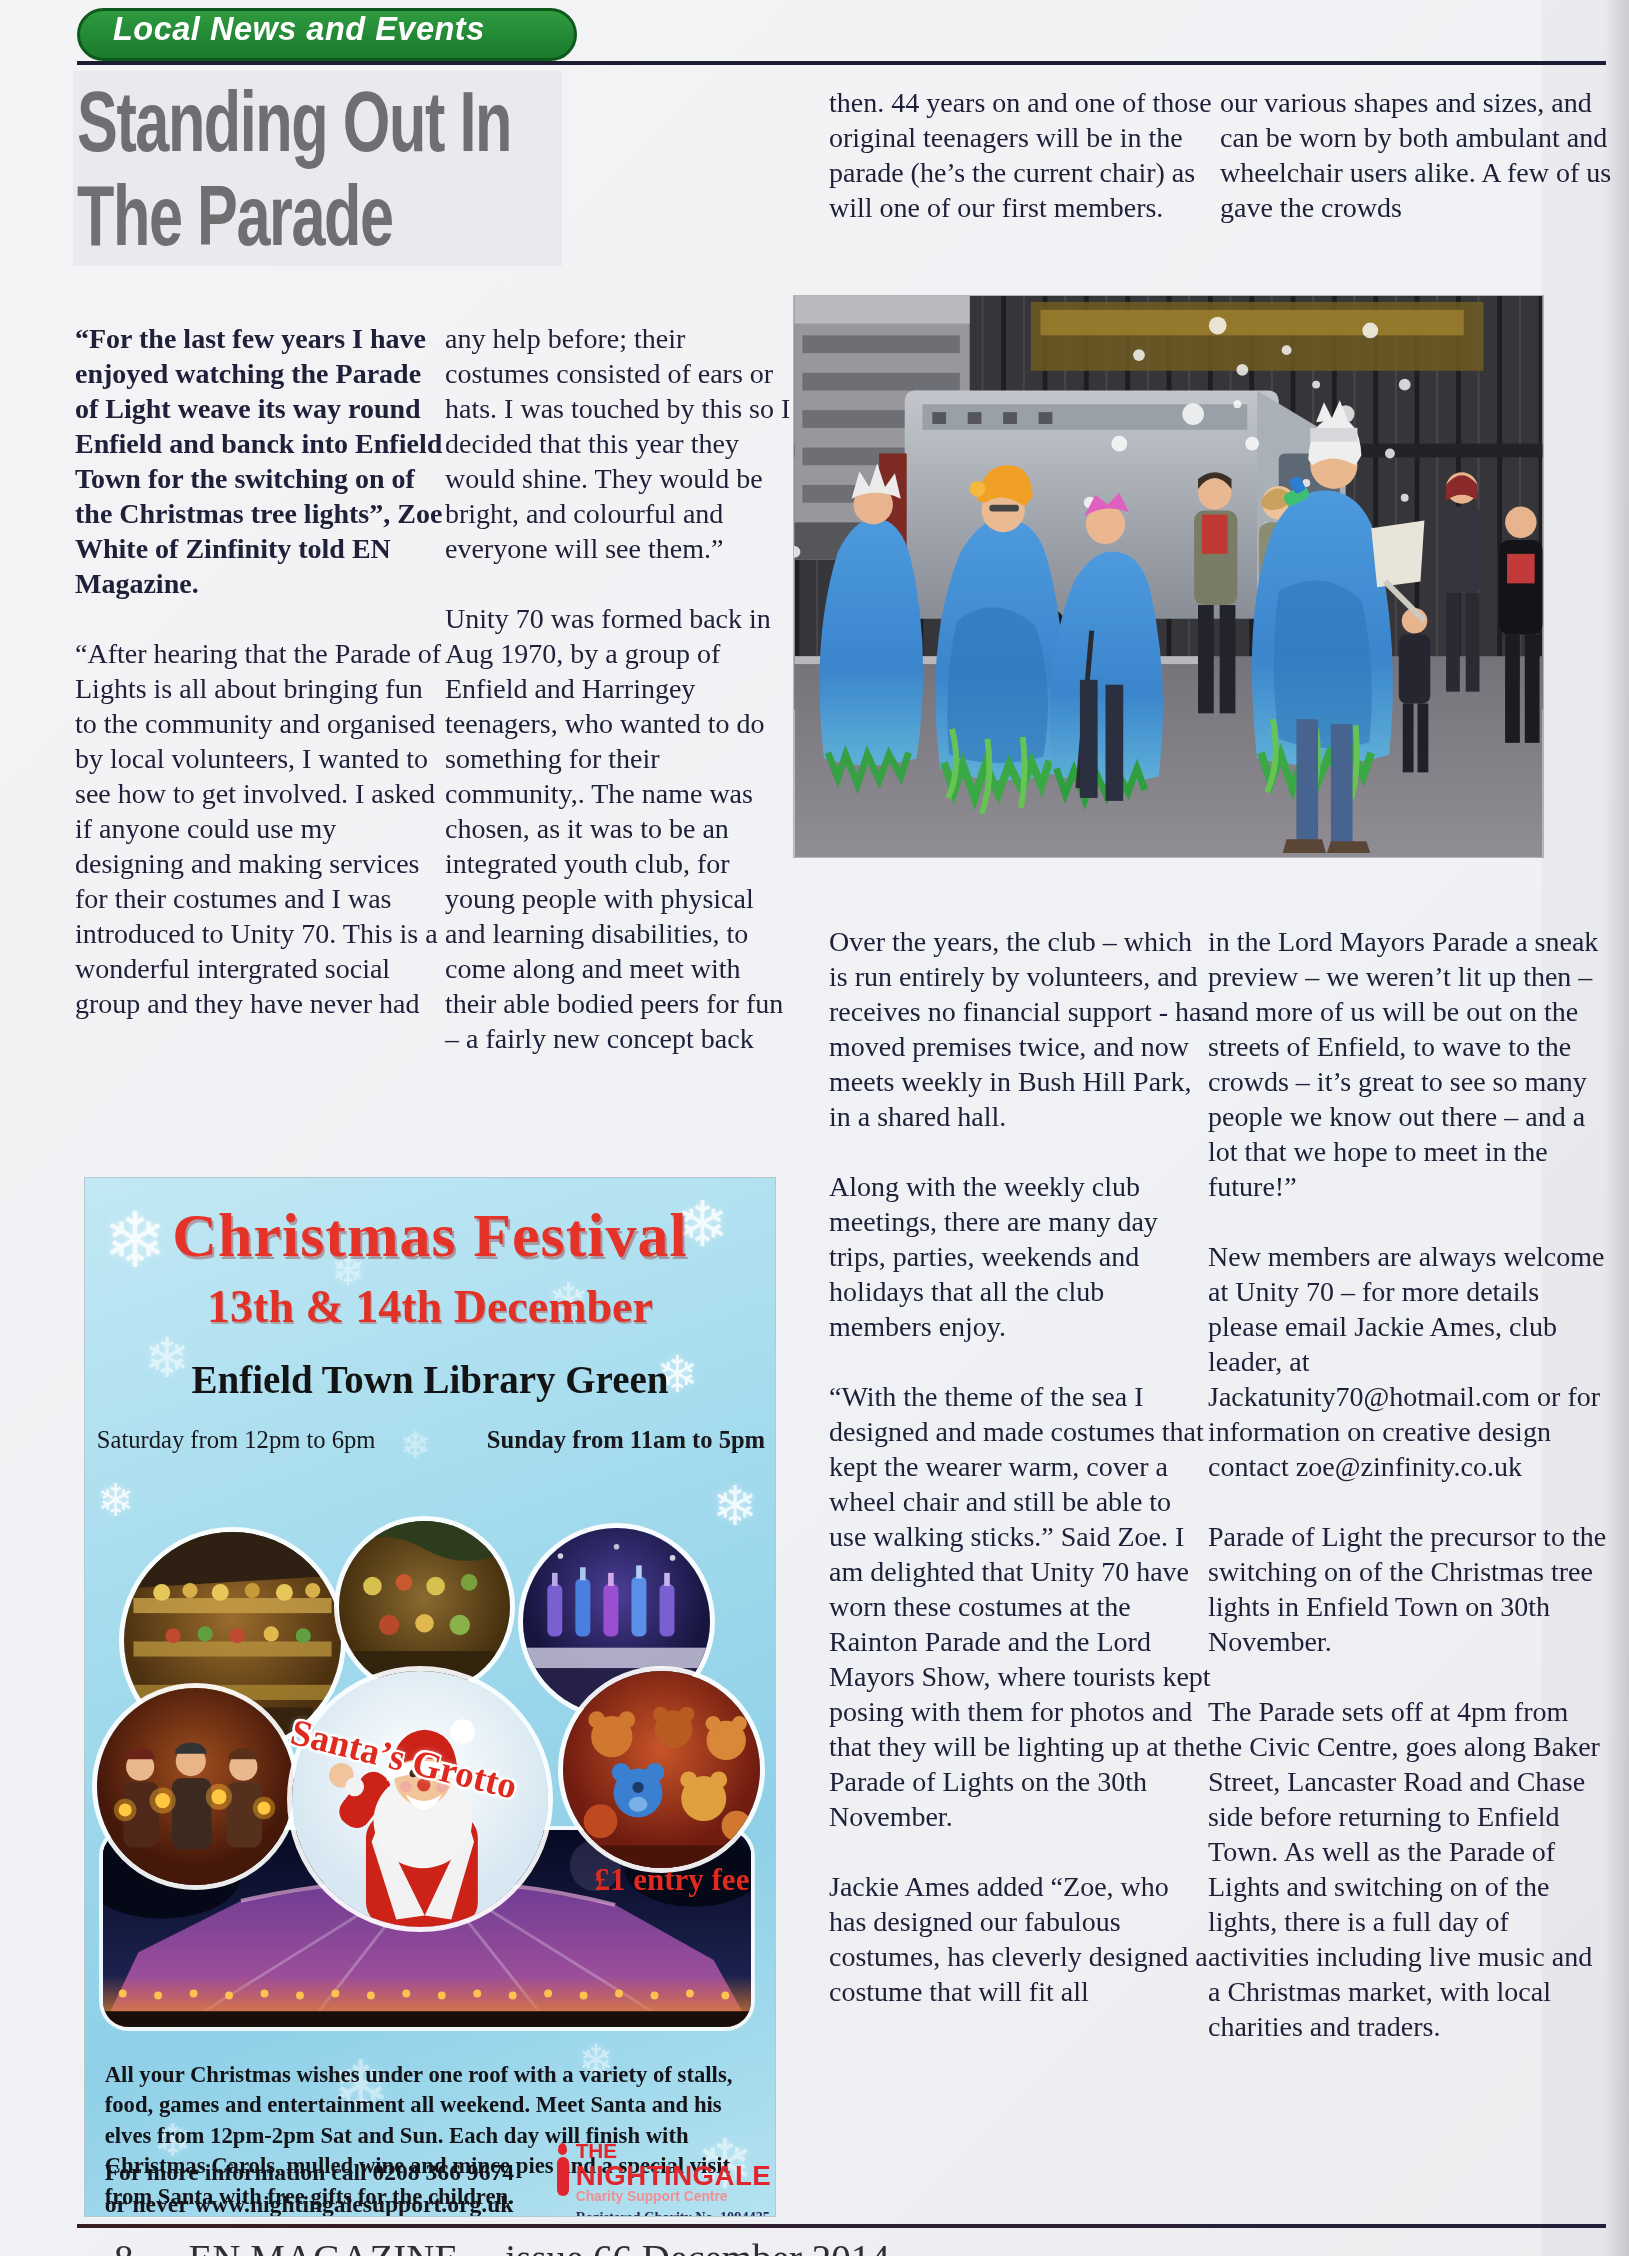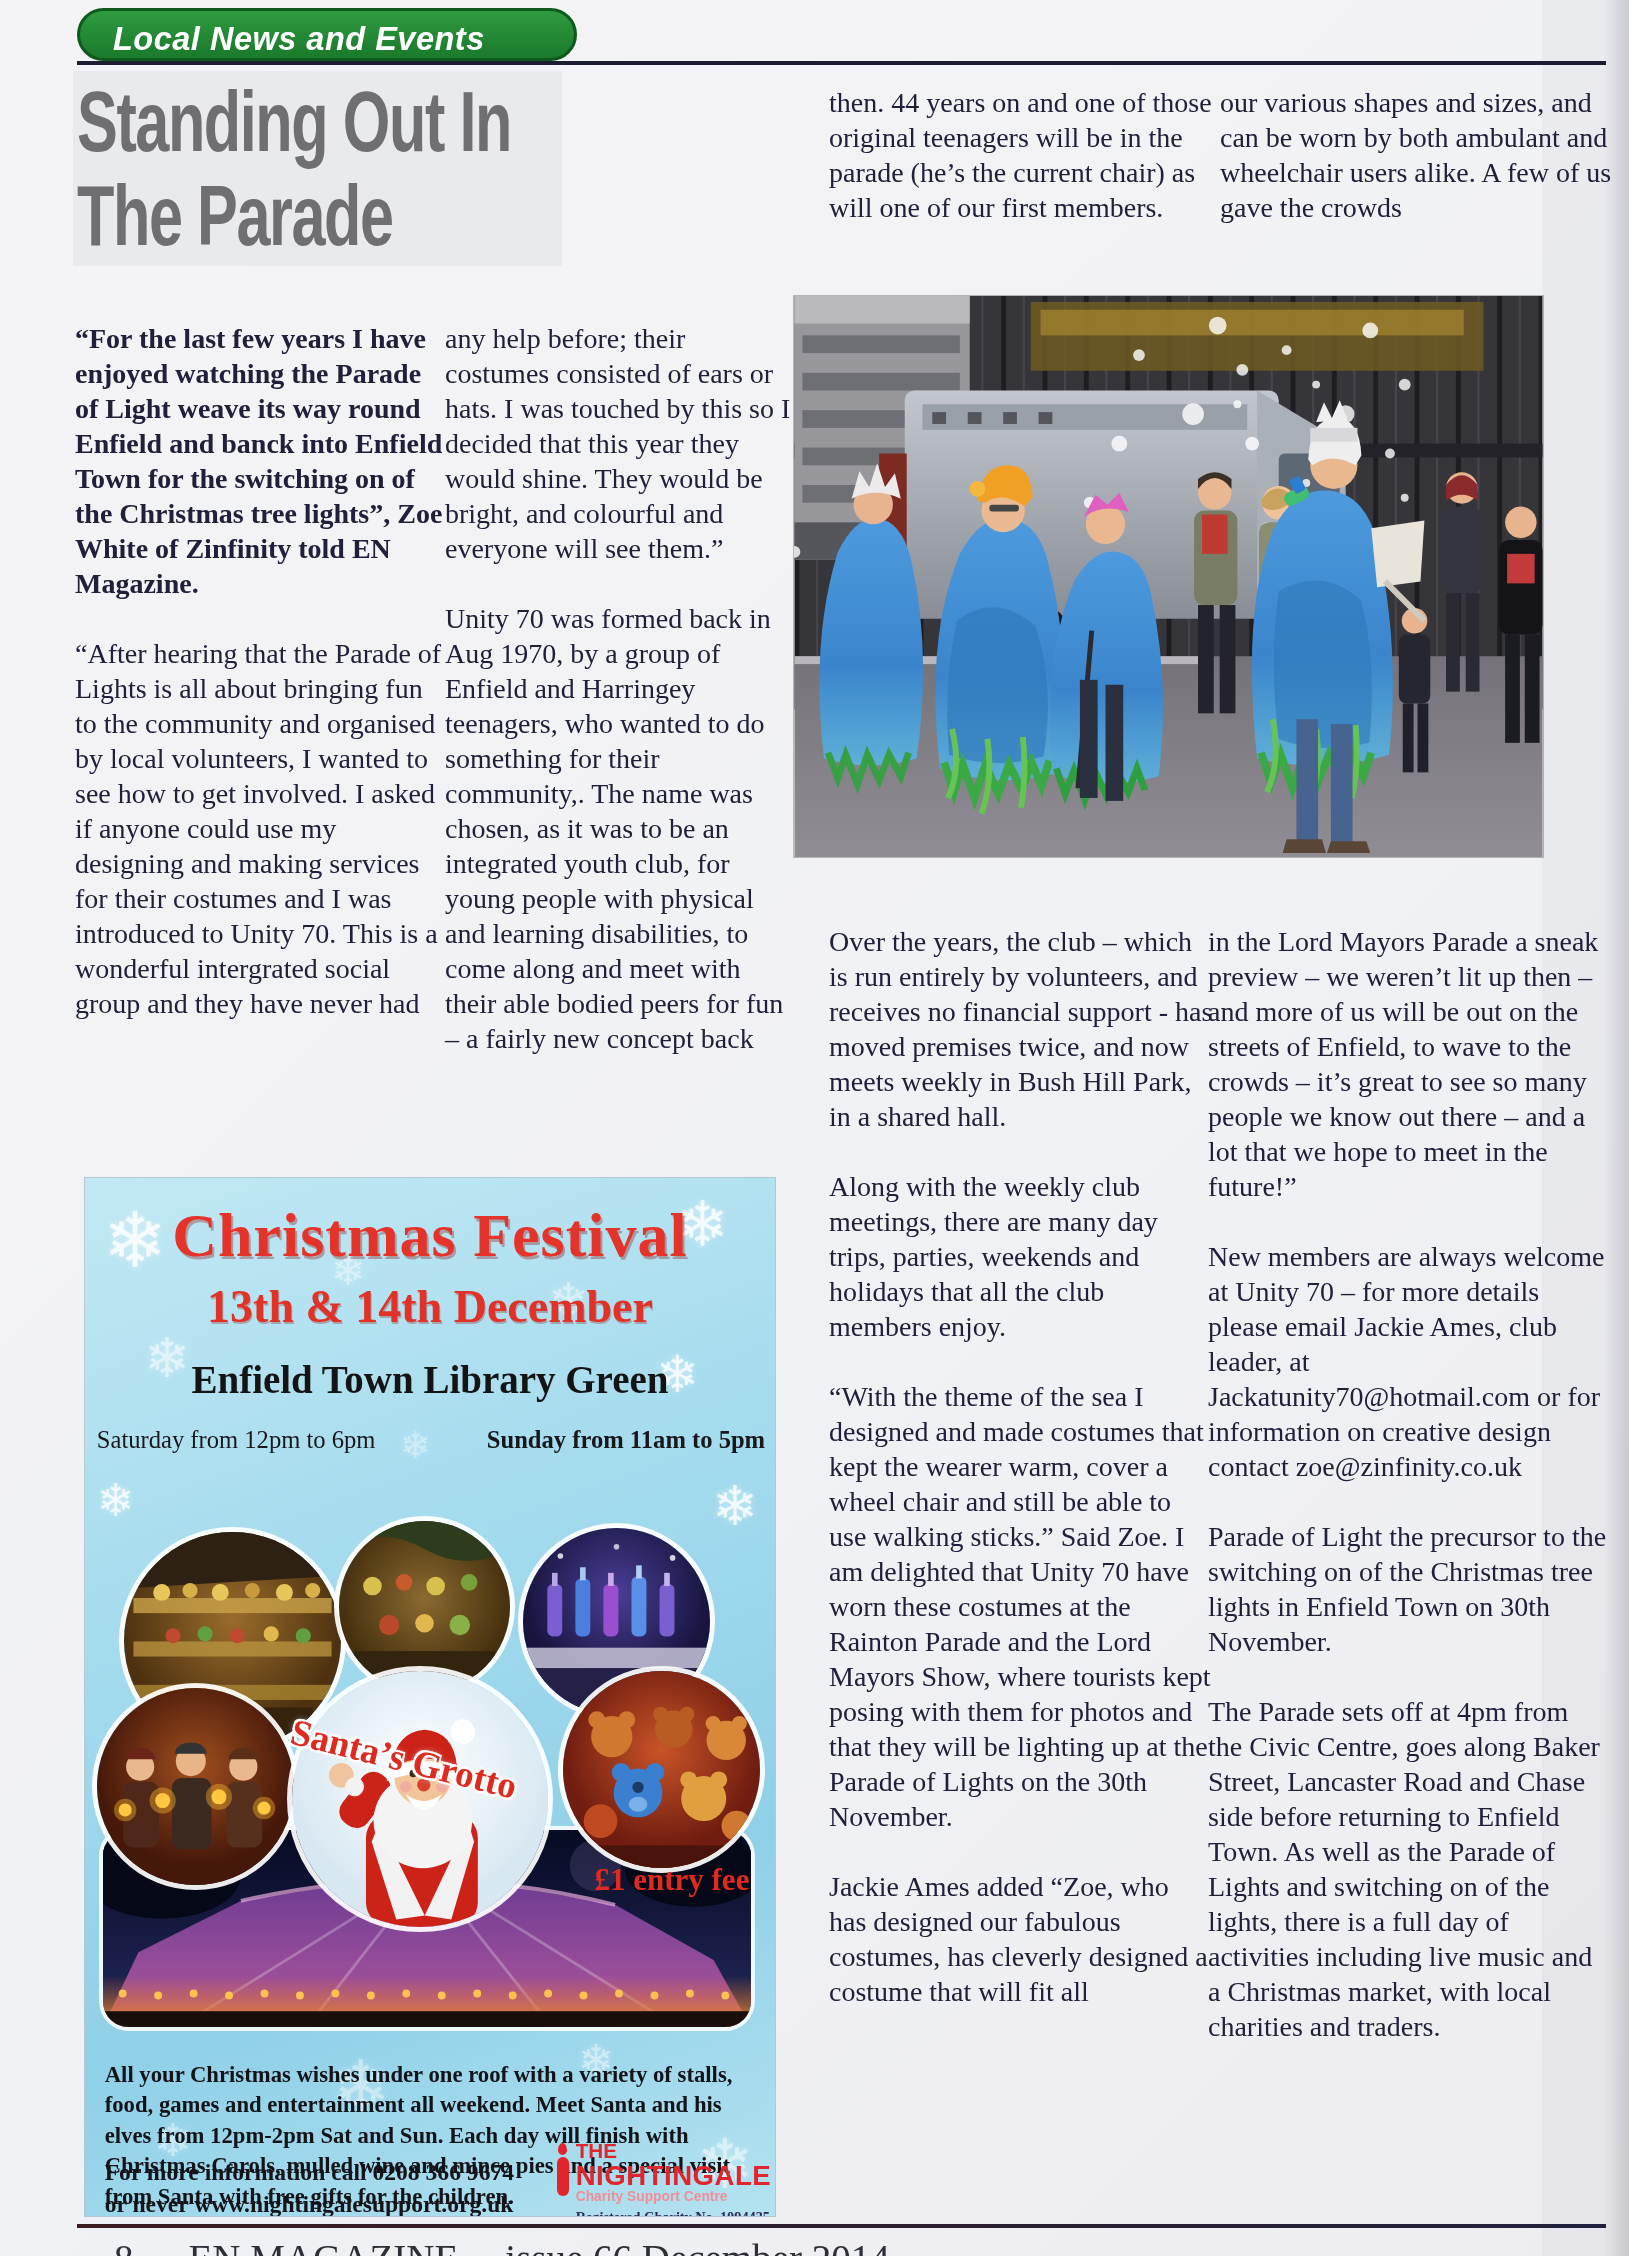--- a/index.html
+++ b/index.html
@@ -6,21 +6,21 @@
   .page{position:relative;width:1629px;height:2257px;overflow:hidden;
         background:linear-gradient(135deg,#f4f4f6 0%,#f0f1f4 60%,#ededf0 100%);
         font-family:"Liberation Serif",serif;color:#23233a;}
   .page-edge{position:absolute;top:0;right:0;width:25.6px;height:100%;
         background:linear-gradient(to right,rgba(0,0,0,0),rgba(60,60,70,0.18));z-index:40;}
   .bleed-strip{position:absolute;top:0;right:0;width:87px;height:100%;background:rgba(120,120,130,0.05);}
 
   
   .banner{position:absolute;left:77px;top:7.9px;width:500px;height:53px;border-radius:27.6px;
         background:linear-gradient(#2f9a40,#1a7a2b);border:3px solid #0e5a1d;box-sizing:border-box;
-        display:flex;align-items:flex-end;padding-left:33px;z-index:5;}
+        display:flex;align-items:flex-start;padding-left:33px;z-index:5;}
   .banner span{font-family:"Liberation Sans",sans-serif;font-weight:bold;font-style:italic;
         font-size:32.5px;color:#ffffff;letter-spacing:0.5px;}
   .top-rule{position:absolute;left:77px;top:61px;width:1529px;height:3.9px;background:#1c1c33;}
   .headline-bg{position:absolute;left:73px;top:71px;width:489px;height:195px;background:#e9eaee;}
   .headline{position:absolute;left:77px;top:75px;z-index:2;
         font-family:"Liberation Sans",sans-serif;font-weight:bold;color:#6f6f72;
         font-size:85px;line-height:94px;letter-spacing:-2px;
         transform:scaleX(0.72);transform-origin:0 0;white-space:nowrap;}
 
   

